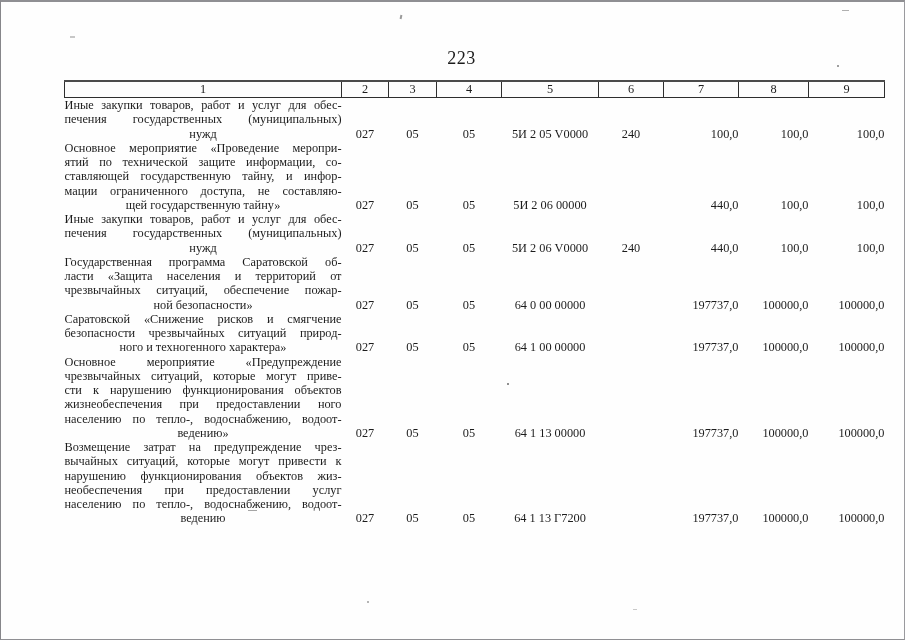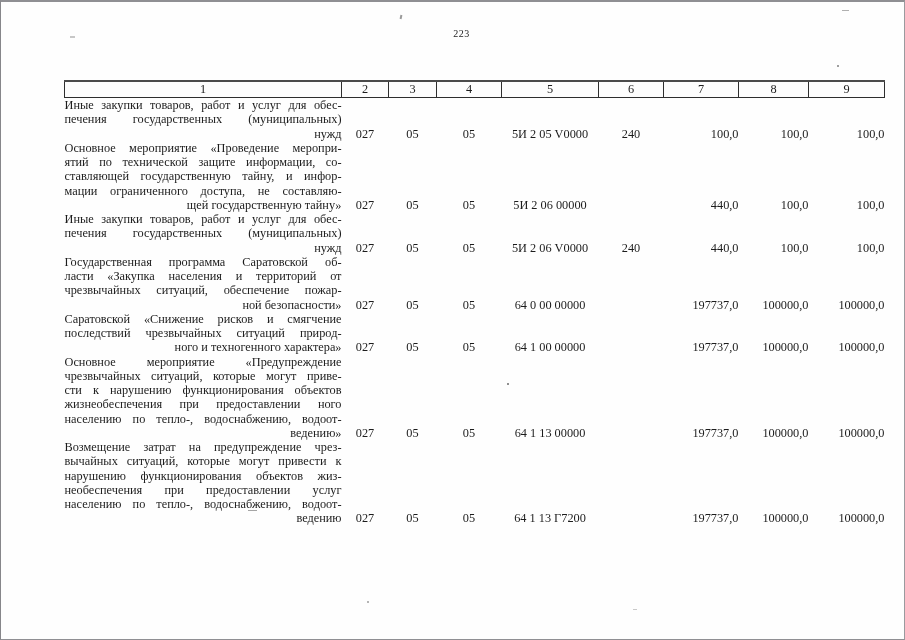--- a/index.html
+++ b/index.html
@@ -10,42 +10,42 @@
     background:#fefefe;
     border-top:2px solid #8f8f93;
     border-left:1px solid #86868a;
     border-right:1px solid #9a9a9e;
     border-bottom:1px solid #8f8f93;
     font-family:"Liberation Serif", serif;
     color:#1c1c1c;
     overflow:hidden;
   }
   .page-number{
-    position:absolute;top:26px;left:0;width:100%;
+    position:absolute;top:46px;left:0;width:100%;
     box-sizing:border-box;padding-left:18px;
-    text-align:center;font-size:10px;letter-spacing:.5px;
+    text-align:center;font-size:18px;letter-spacing:.5px;
   }
   table.budget{
     position:absolute;left:63px;top:78px;width:820px;
     border-collapse:collapse;table-layout:fixed;
   }
   table.budget th{
     border:1px solid #2e2e2e;
     border-top:2px solid #4b4b4b;
     font-weight:normal;font-size:12.3px;
     height:15px;padding:0;text-align:center;
     background:#fdfdfd;
   }
   table.budget td{
     padding:0;vertical-align:bottom;
     font-size:12.3px;line-height:14.25px;
   }
   td.desc{padding:0 4px 0 8px;}
   .jline{display:block;text-align:justify;text-align-last:justify;}
-  .lastline{display:block;text-align:right;}
+  .lastline{display:block;text-align:center;}
   td.ctr{text-align:center;}
   td.r4{text-align:right;padding-right:4px;}
   td.r8p{text-align:right;padding-right:8px;}
   td.r15{text-align:right;padding-right:15px;}
   .art{position:absolute;}
 </style>
 </head>
 <body>
 
 <div class="page">
@@ -121,37 +121,37 @@
         <td class="ctr">05</td>
         <td class="ctr">5И 2 06 V0000</td>
         <td class="ctr">240</td>
         <td class="r4">440,0</td>
         <td class="r8p">100,0</td>
         <td class="r15">100,0</td>
       </tr>
       <tr>
         <td class="desc">
             <span class="jline">Государственная программа Саратовской об-</span>
-            <span class="jline">ласти «Закупка населения и территорий от</span>
+            <span class="jline">ласти «Защита населения и территорий от</span>
             <span class="jline">чрезвычайных ситуаций, обеспечение пожар-</span>
             <span class="lastline">ной безопасности»</span>
           </td>
         <td class="ctr">027</td>
         <td class="ctr">05</td>
         <td class="ctr">05</td>
         <td class="ctr">64 0 00 00000</td>
         <td class="ctr"></td>
         <td class="r4">197737,0</td>
         <td class="r8p">100000,0</td>
         <td class="r15">100000,0</td>
       </tr>
       <tr>
         <td class="desc">
             <span class="jline">Саратовской «Снижение рисков и смягчение</span>
-            <span class="jline">последствий чрезвычайных ситуаций природ-</span>
+            <span class="jline">безопасности чрезвычайных ситуаций природ-</span>
             <span class="lastline">ного и техногенного характера»</span>
           </td>
         <td class="ctr">027</td>
         <td class="ctr">05</td>
         <td class="ctr">05</td>
         <td class="ctr">64 1 00 00000</td>
         <td class="ctr"></td>
         <td class="r4">197737,0</td>
         <td class="r8p">100000,0</td>
         <td class="r15">100000,0</td>

